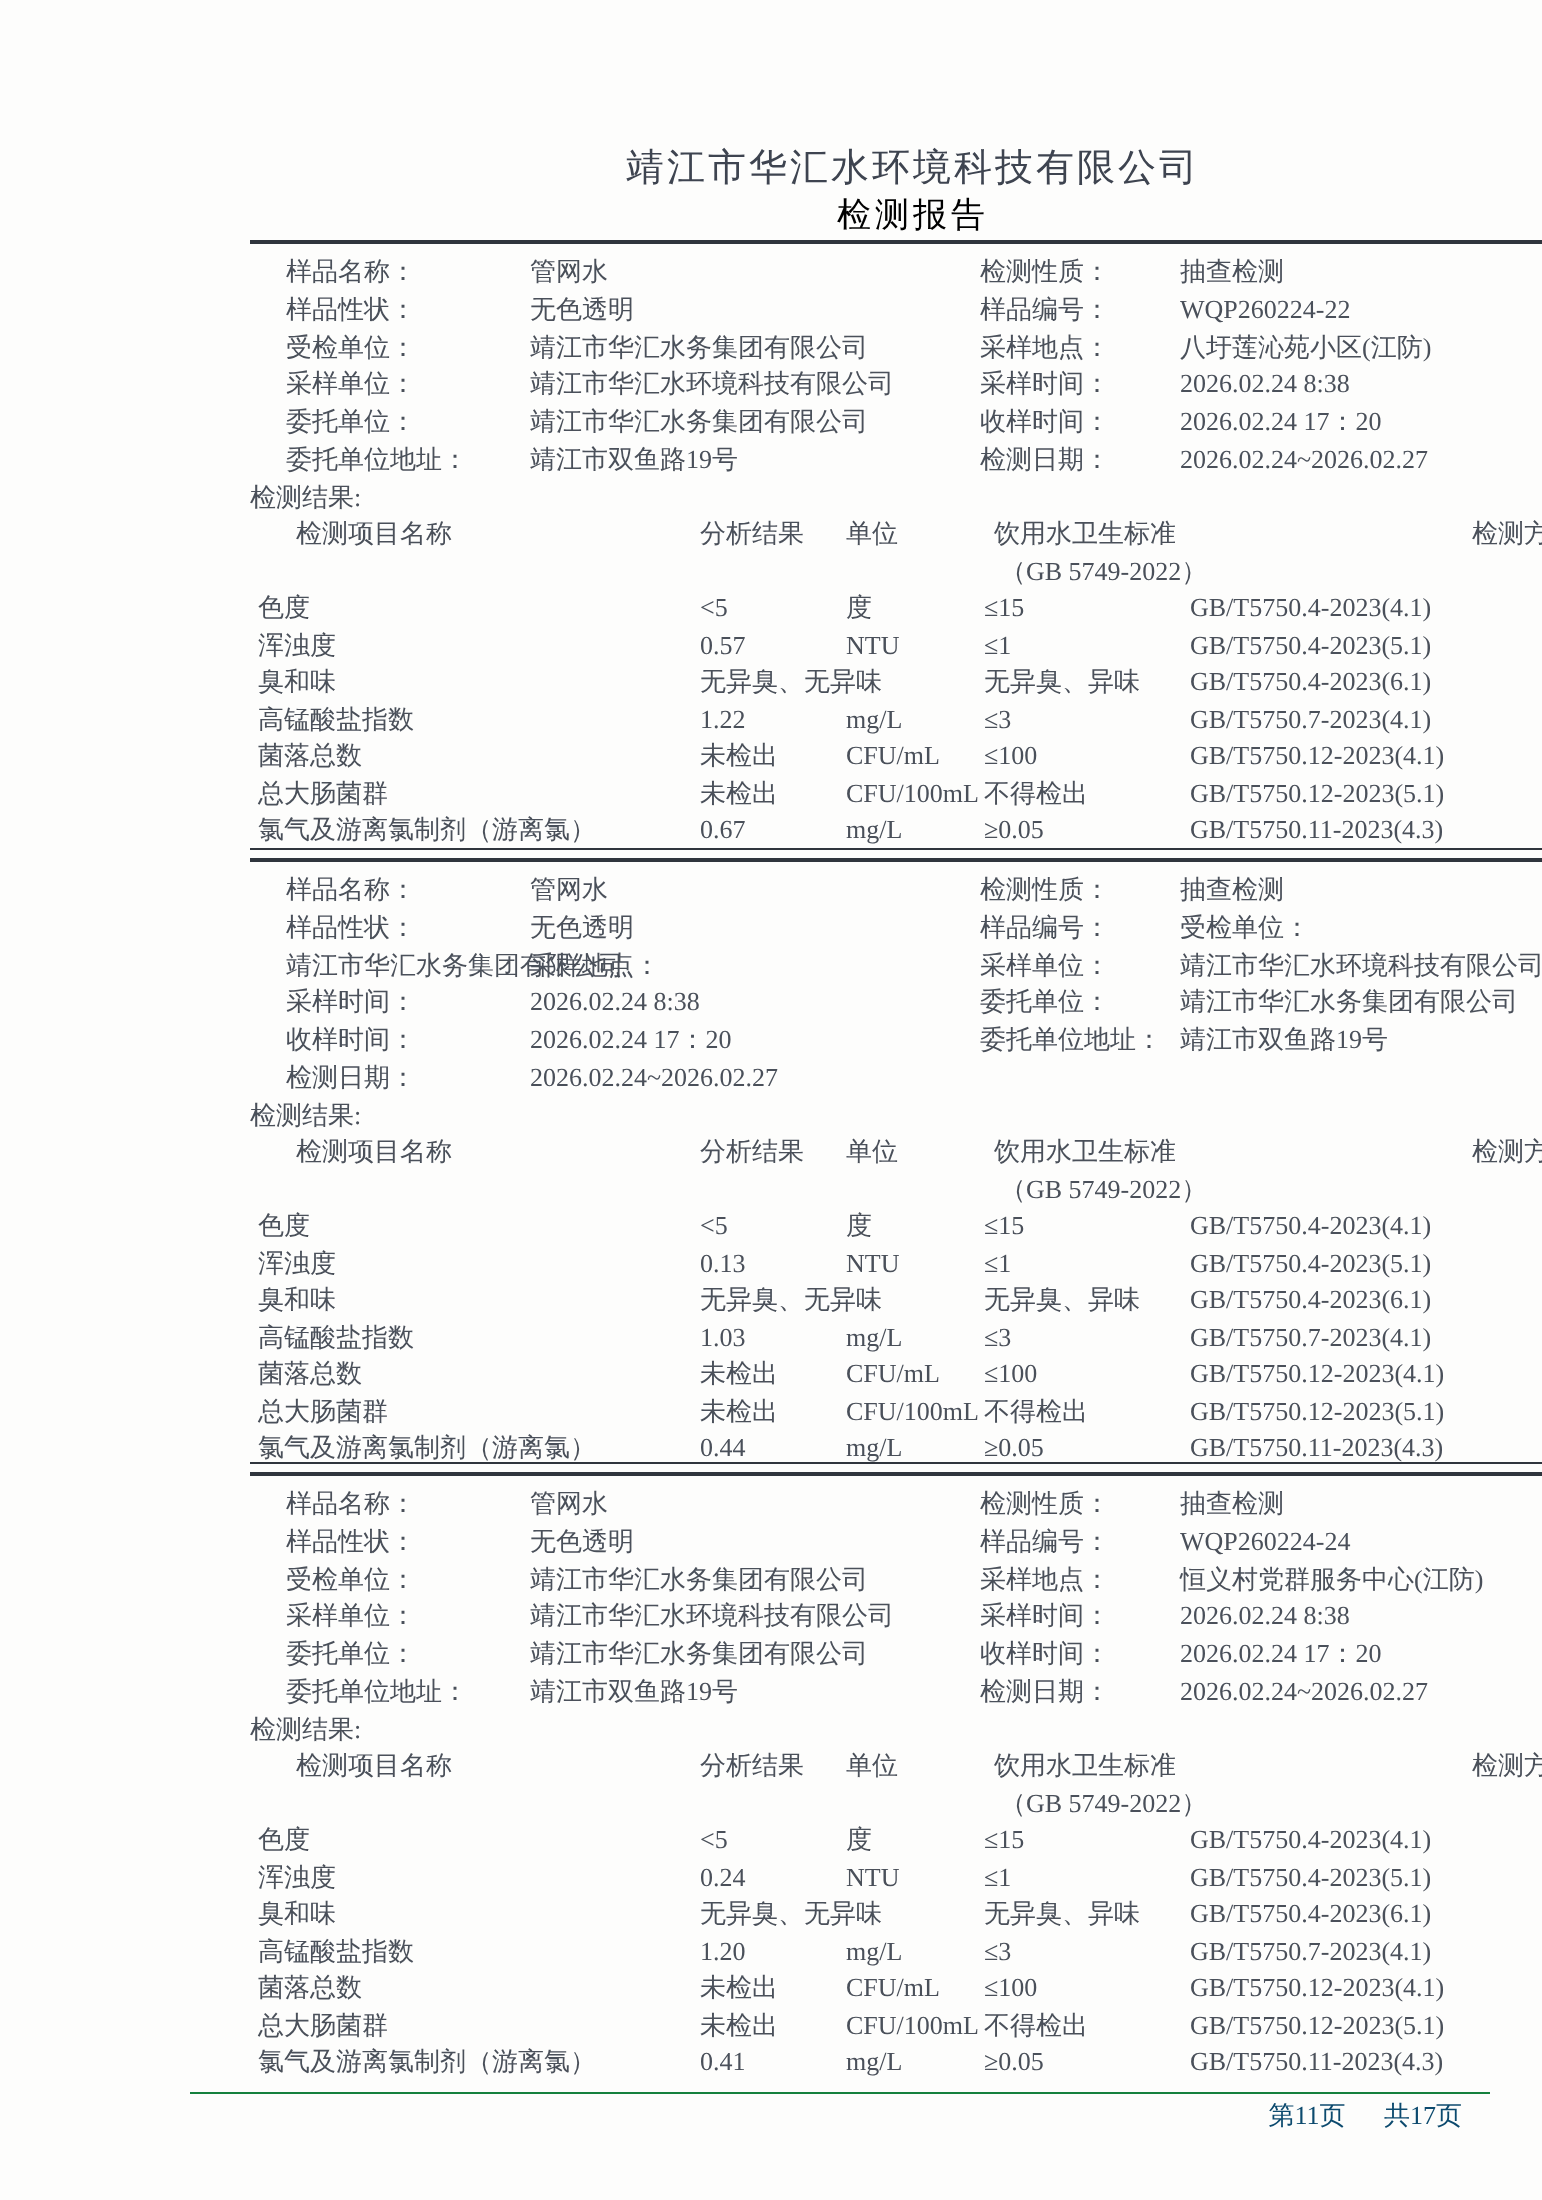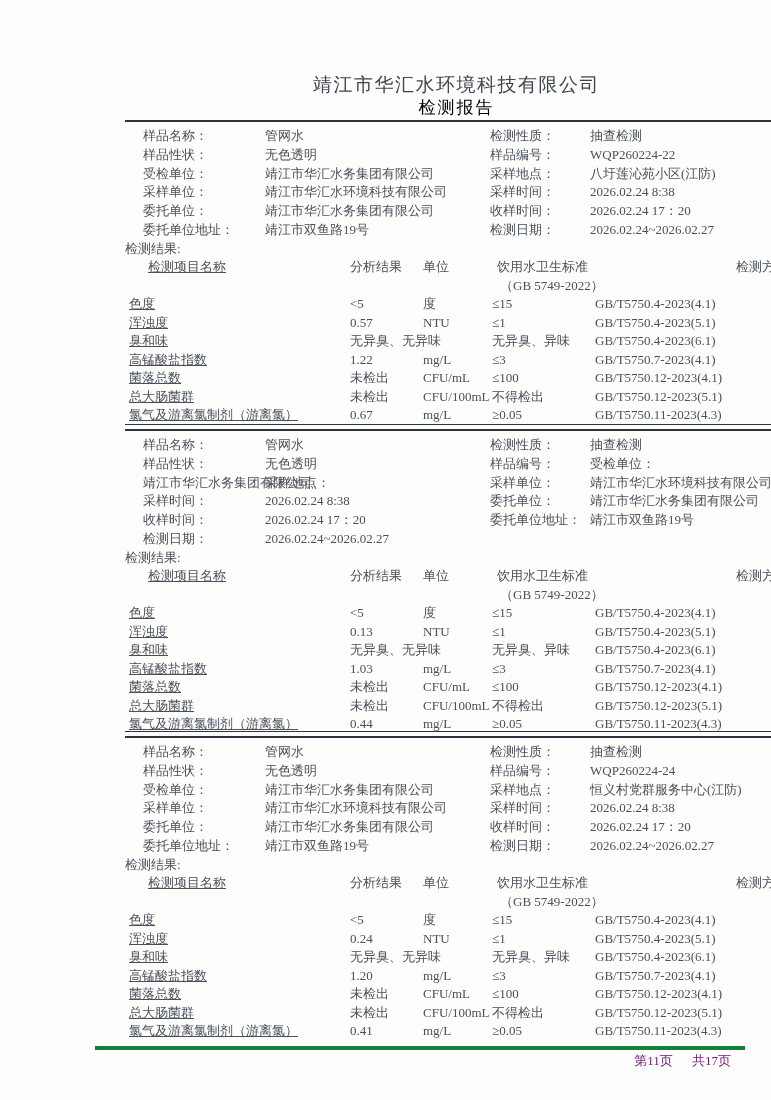--- a/index.html
+++ b/index.html
@@ -39,31 +39,31 @@
   }
   .info-grid .lbl, .info-grid .val { white-space:nowrap; }
 
   .results-label { font-size:13px; line-height:18.5px; }
 
   .rtable { font-size:13px; }
   .trow { display:grid; grid-template-columns:225px 73px 69px 103px 1fr; }
   .tbody .trow { line-height:18.5px; }
   .thead { line-height:18.5px; }
   .trow span { white-space:nowrap; overflow:visible; }
-  .c-item { padding-left:4px;text-decoration:underline; }
+  .c-item { padding-left:4px; }
   .thead .c-item { padding-left:23px; }
   .thead .c-std { padding-left:5px; }
   .thead .c-std .std2 { display:block; padding-left:3px; }
   .thead .c-meth { padding-left:33px;text-align:right; }
 
   .page-footer {
     position:absolute; left:95px; top:1046px; width:650px;
-    border-top:4px solid #15803d;
+    border-top:1px solid #15803d;
     text-align:right; font-size:13px; line-height:22px;
-    padding-right:14px; color:#701a75;
+    padding-right:14px; color:#0c4a6e;
   }
   .footer-total { margin-left:16px; }
 </style>
 </head>
 <body>
 
 <div class="page">
   <div class="content">
     <header class="doc-header">
       <div class="company">靖江市华汇水环境科技有限公司</div>

